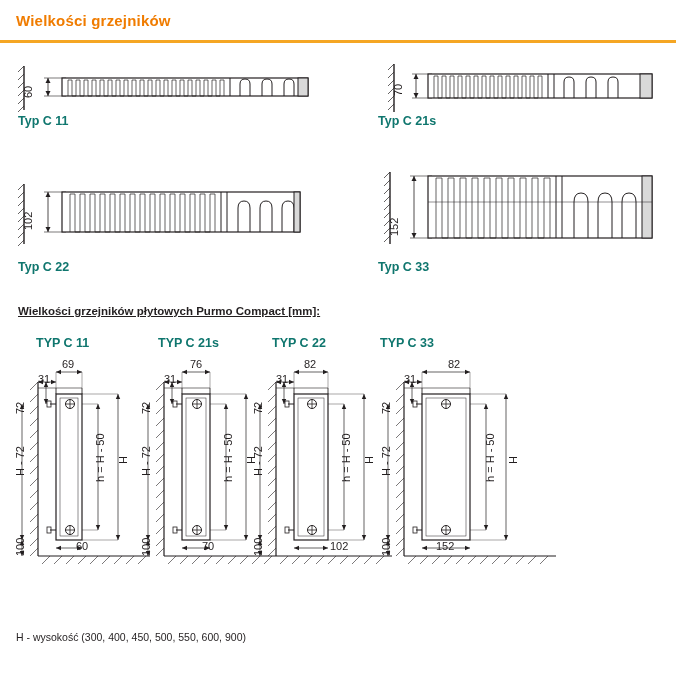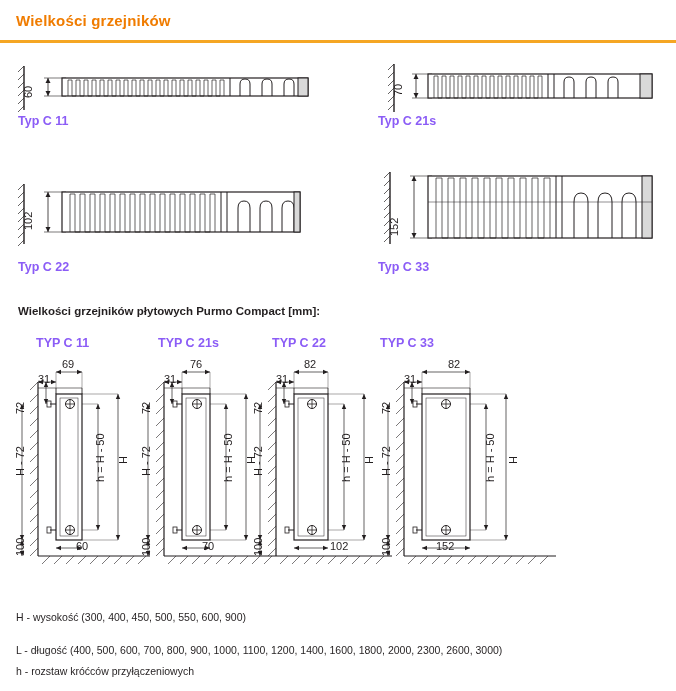--- a/index.html
+++ b/index.html
@@ -21,21 +21,21 @@
   .hdr-rule{
     position:absolute;left:0;top:40px;width:676px;height:3px;background:#f5a623;
   }
   .hdr-rule:after{
     content:"";position:absolute;left:0;top:0;width:676px;height:3px;
     background:linear-gradient(90deg,#f5a623 0%,#f5a623 100%);
   }
 
   
   .lbl{position:absolute;font-size:11px;color:#231f20;white-space:nowrap;}
-  .typ{position:absolute;font-size:12.5px;font-weight:bold;color:#8b5cf6;white-space:nowrap;}
+  .typ{position:absolute;font-size:12.5px;font-weight:bold;color:#0f766e;white-space:nowrap;}
   .sec-title{position:absolute;font-size:11.5px;font-weight:bold;color:#231f20;white-space:nowrap;}
   .vert{transform:rotate(-90deg);transform-origin:left top;}
 
   
   .prof{position:absolute;}
   .prof svg{display:block;}
 
   
   .dwg{position:absolute;}
   .dwg svg{display:block;}
@@ -196,21 +196,21 @@
       </g>
       <rect x="258" y="8" width="10" height="62" fill="#d9d9d9" stroke="#231f20" stroke-width="1"></rect>
       <line x1="44" y1="34" x2="268" y2="34" stroke="#231f20" stroke-width="0.5"></line>
     </svg>
   </div>
   <div class="lbl" style="left:384px;top:180px;">
       <span class="vert" style="position:absolute;left:4px;top:56px;">152</span>
     </div>
   <div class="typ" style="left:378px;top:260px;">Typ C 33</div>
 
-  <div class="sec-title" style="left:18px;top:305px;">Wielkości grzejników płytowych Purmo Compact [mm]:</div>
+  <div class="sec-title" style="left:18px;top:305px;text-decoration:underline;">Wielkości grzejników płytowych Purmo Compact [mm]:</div>
 
   <div class="typ" style="left:36px;top:336px;">TYP C 11</div>
   <div class="typ" style="left:158px;top:336px;">TYP C 21s</div>
   <div class="typ" style="left:272px;top:336px;">TYP C 22</div>
   <div class="typ" style="left:380px;top:336px;">TYP C 33</div>
 
   <div class="dwg" style="left:14px;top:358px;">
     <svg width="140" height="222" viewBox="0 0 140 222">
 
       <line x1="24" y1="24" x2="24" y2="198" stroke="#231f20" stroke-width="1.2"></line>
@@ -615,17 +615,15 @@
       <span class="vert" style="position:absolute;left:0;top:34px;">h = H - 50</span>
     </div>
   <div class="lbl" style="left:507px;top:456px;">
       <span class="vert" style="position:absolute;left:0;top:8px;">H</span>
     </div>
   <div class="lbl" style="left:380px;top:534px;">
       <span class="vert" style="position:absolute;left:0;top:22px;">100</span>
     </div>
   <div class="lbl" style="left:436px;top:540px;">152</div>
 
-  <div class="legend" style="top:611px;">H - wysokość (300, 400, 450, 500, 550, 600, 900)</div>
-  <div class="legend" style="top:644px;">L - długość (400, 500, 600, 700, 800, 900, 1000, 1100, 1200, 1400, 1600, 1800, 2000, 2300, 2600, 3000)</div>
-  <div class="legend" style="top:665px;">h - rozstaw króćców przyłączeniowych</div>
+  <div class="legend" style="top:631px;">H - wysokość (300, 400, 450, 500, 550, 600, 900)</div>
 
 </div>
 
 </body></html>

